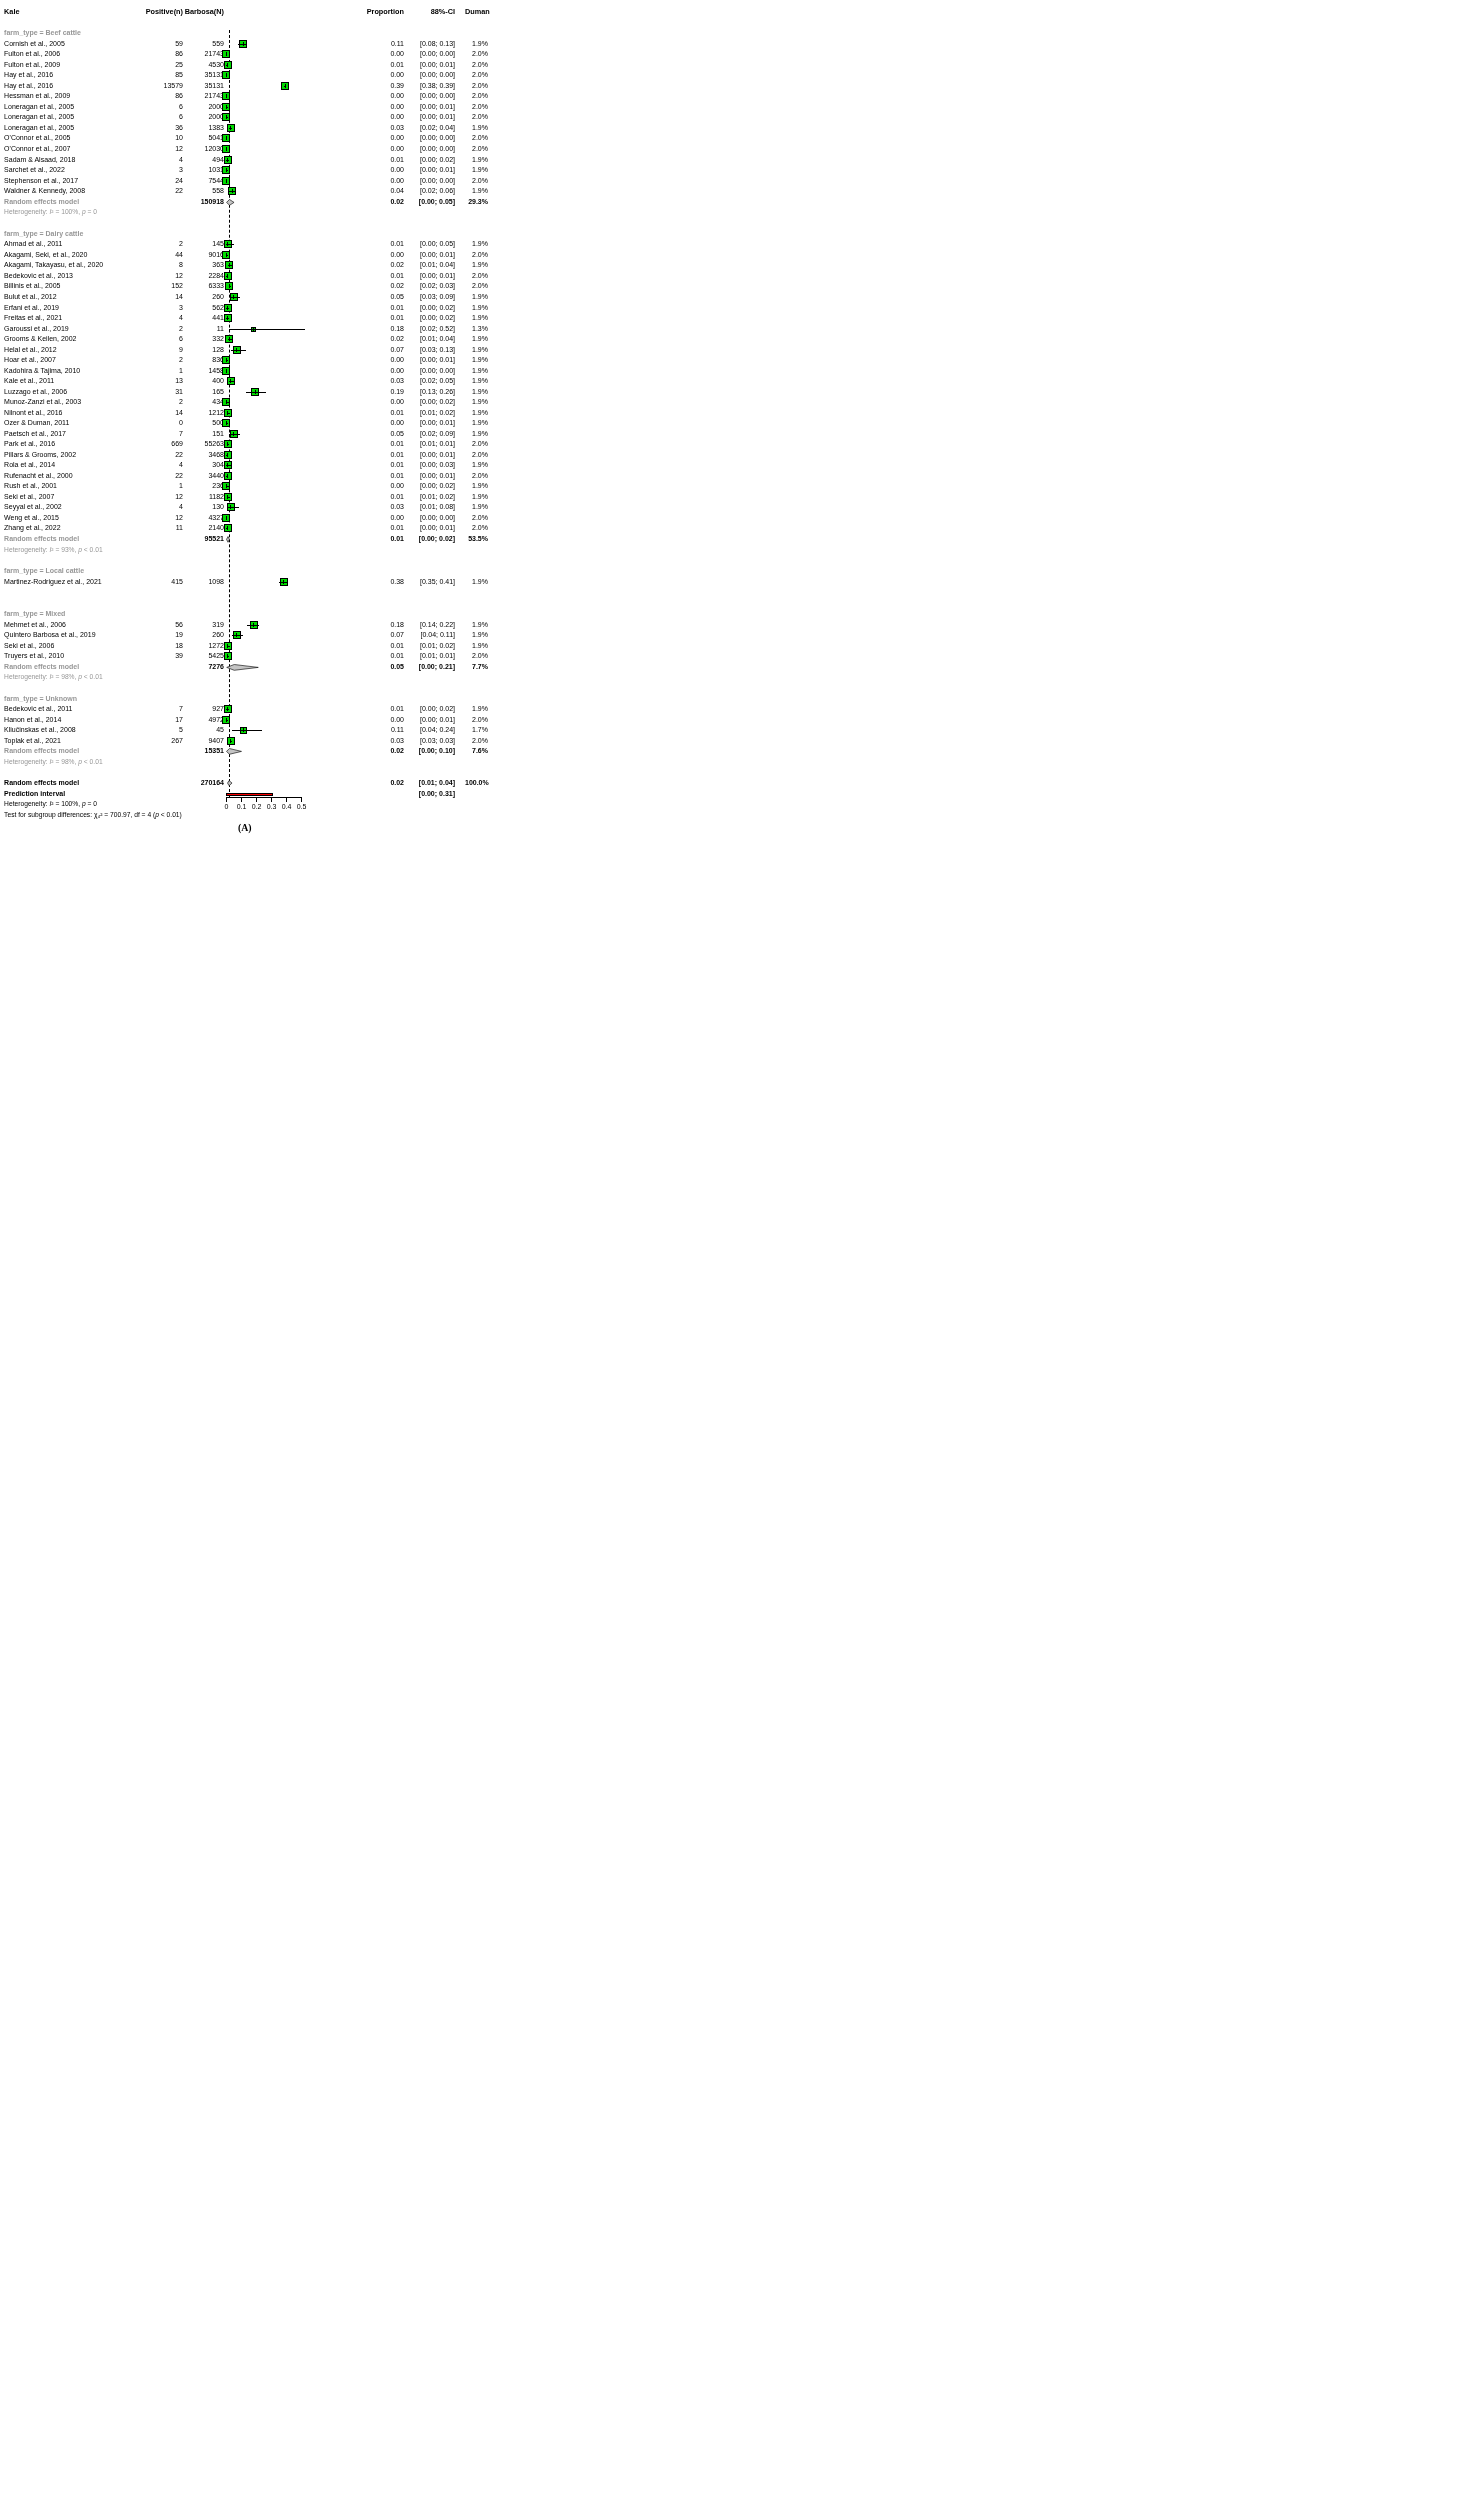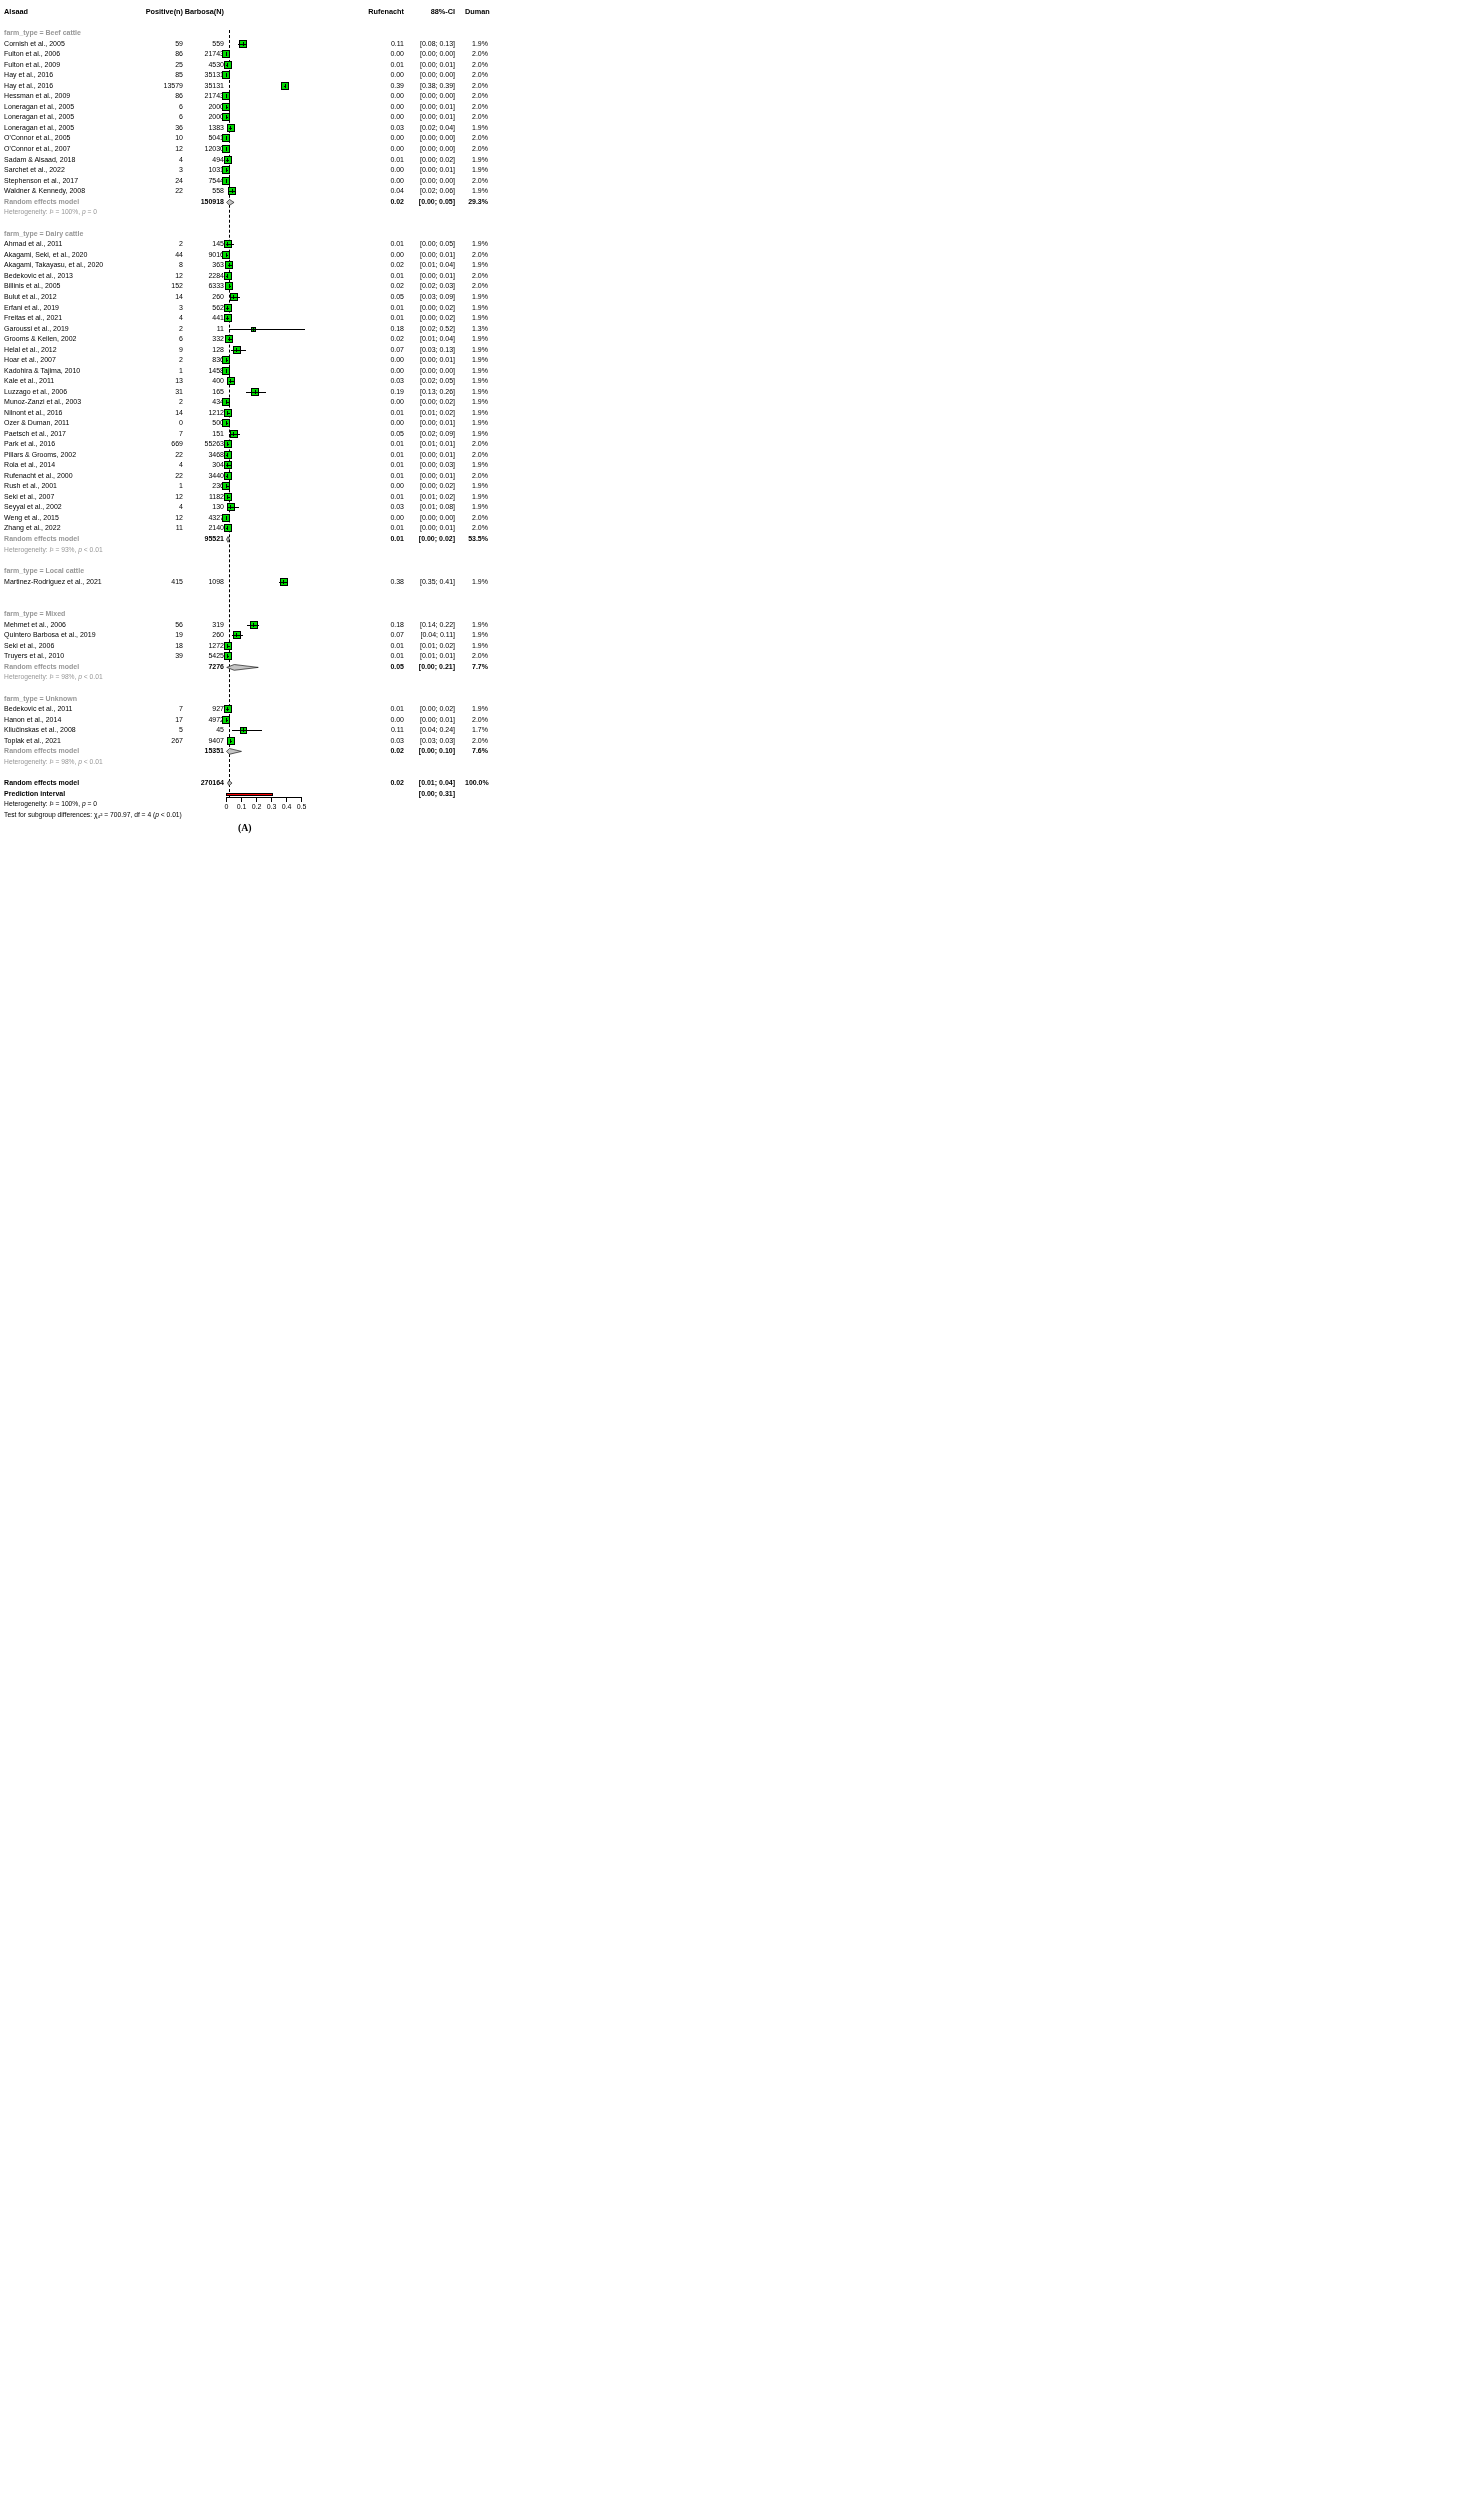--- a/index.html
+++ b/index.html
@@ -29,24 +29,24 @@
   .axis-el{position:absolute;background:#000;}
   .axis-lab{position:absolute;width:23px;text-align:center;font-size:7px;}
   #figlabel{position:absolute;font-family:"Liberation Serif", serif;font-weight:bold;font-size:9.8px;}
   i{font-style:italic;}
 </style>
 </head>
 <body>
 
 <div id="forest">
   <div class="row hdr" style="top:7.3px;">
-    <span class="cell l" style="left:4.1px;width:176px;">Alsaad</span>
+    <span class="cell l" style="left:4.1px;width:176px;">Kale</span>
     <span class="cell r" style="left:109px;width:74px;">Positive(n)</span>
     <span class="cell r" style="left:184px;width:40px;">Barbosa(N)</span>
-    <span class="cell r" style="left:365px;width:39px;">Rufenacht</span>
+    <span class="cell r" style="left:365px;width:39px;">Proportion</span>
     <span class="cell r" style="left:409px;width:46px;">88%-CI</span>
     <span class="cell r" style="left:465px;width:23px;">Duman</span>
   </div>
 
   <div id="dottedline" style="left:229px;top:30px;height:767px;"></div>
 
   <div id="rows">
       <div class="row" style="top: 28px;">
         <span class="cell l seclabel" style="left: 4.1px; width: 218px;">farm_type = Beef cattle</span>
       </div>

